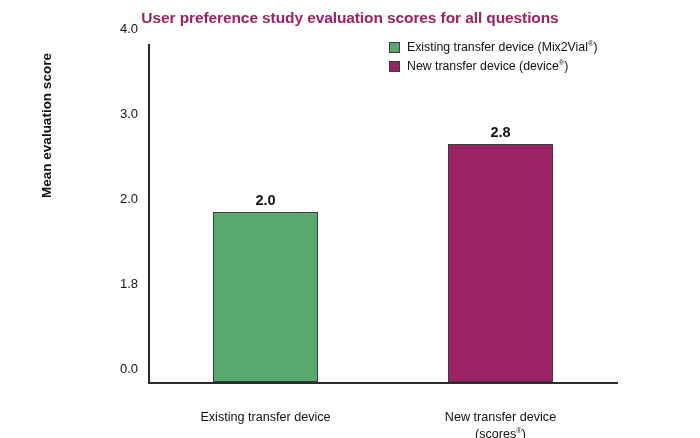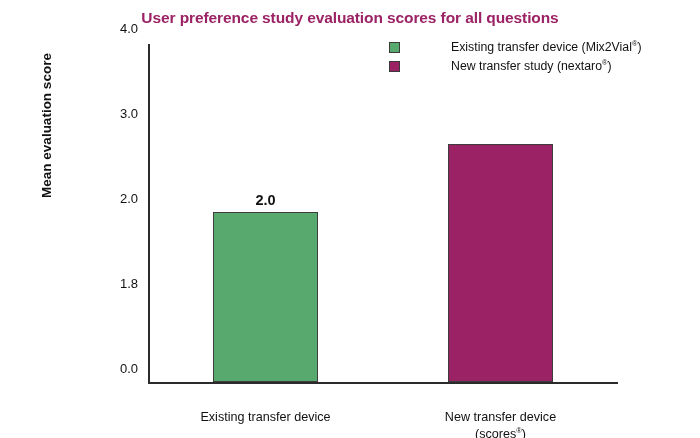--- a/index.html
+++ b/index.html
@@ -39,21 +39,20 @@
     position: absolute;
     left: 389px;
     top: 39px;
     width: 280px;
   }
   .legend-row {
     display: flex;
     align-items: center;
     height: 17px;
     margin-bottom: 2px;
-    gap: 44px;
   }
   .legend-swatch {
     width: 11px;
     height: 11px;
     border: 1px solid #3a3a3a;
     box-sizing: border-box;
     margin-right: 7px;
     flex: none;
   }
   .legend-label {
@@ -166,21 +165,21 @@
 
   <div id="chart-title" style="color: rgb(155, 34, 100);">User preference study evaluation scores for all questions</div>
 
   <div id="legend">
     <div class="legend-row">
       <span class="legend-swatch" id="legend-swatch-0" style="background: rgb(87, 169, 110);"></span>
       <span class="legend-label"><span>Existing transfer device (Mix2Vial</span><sup>®</sup><span>)</span></span>
     </div>
     <div class="legend-row">
       <span class="legend-swatch" id="legend-swatch-1" style="background: rgb(155, 34, 100);"></span>
-      <span class="legend-label"><span>New transfer study (nextaro</span><sup>®</sup><span>)</span></span>
+      <span class="legend-label"><span>New transfer device (device</span><sup>®</sup><span>)</span></span>
     </div>
   </div>
 
   <div id="ytick-wrap">
     <div class="ytick" id="ytick-0" style="top: -6.5px;">4.0</div>
     <div class="ytick" id="ytick-1" style="top: 78.5px;">3.0</div>
     <div class="ytick" id="ytick-2" style="top: 163.5px;">2.0</div>
     <div class="ytick" id="ytick-3" style="top: 248.5px;">1.8</div>
     <div class="ytick" id="ytick-4" style="top: 333.5px;">0.0</div>
   </div>
@@ -188,20 +187,21 @@
   <div id="y-axis-title">Mean evaluation score</div>
 
   <div id="plot">
     <div id="y-axis-spine" style="background: rgb(43, 43, 43);"></div>
     <div id="x-axis-spine" style="background: rgb(43, 43, 43);"></div>
 
     <div class="bar" id="bar-0" style="left: 65px; width: 105px; height: 170px; background: rgb(87, 169, 110); border-color: rgb(61, 61, 61);"></div>
     <div class="bar" id="bar-1" style="left: 300px; width: 105px; height: 238px; background: rgb(155, 34, 100); border-color: rgb(61, 61, 61);"></div>
 
     <div class="bar-value" id="bar-value-0" style="left: 57.5px; top: 148px;">2.0</div>
+    <div class="bar-value" id="bar-value-1" style="left: 292.5px; top: 80px;">2.8</div>
   </div>
 
   <div class="xcat" id="xcat-0" style="left: 150.5px;">
     <div>Existing transfer device</div>
   </div>
   <div class="xcat" id="xcat-1" style="left: 385.5px; text-align: center;">
     <div>New transfer device</div>
     <div><span>(scores</span><sup>®</sup><span>)</span></div>
   </div>
 

